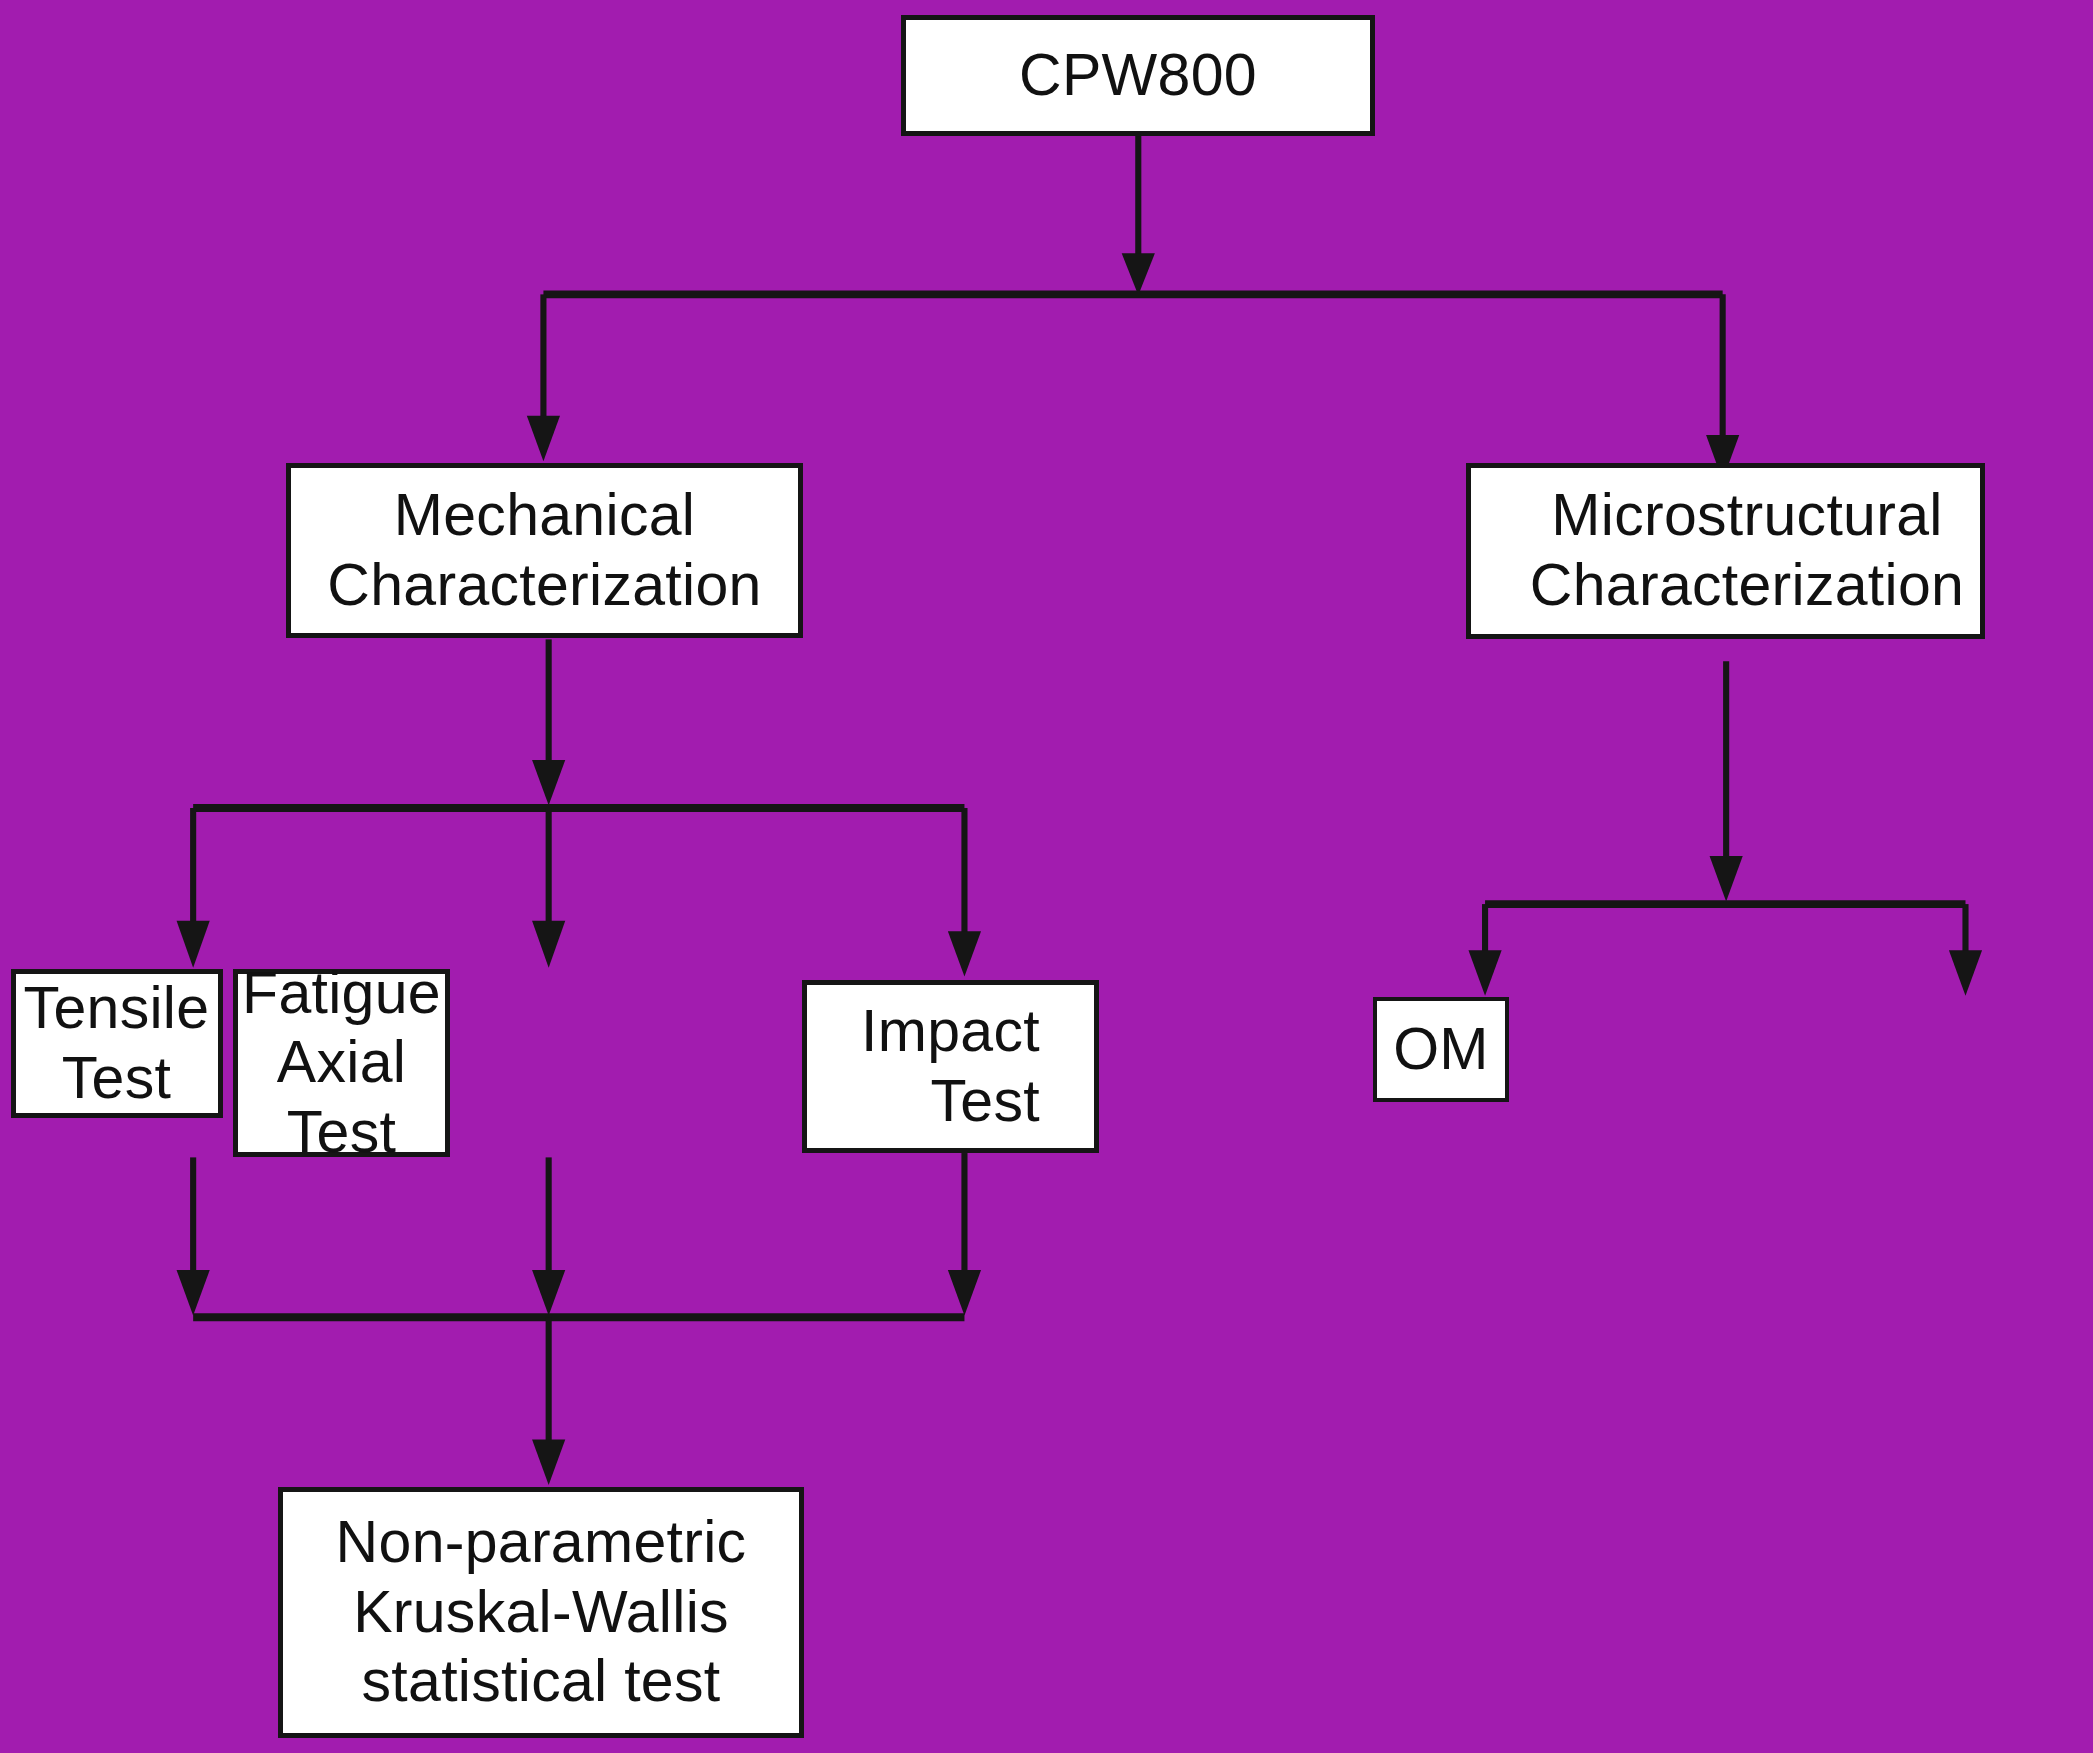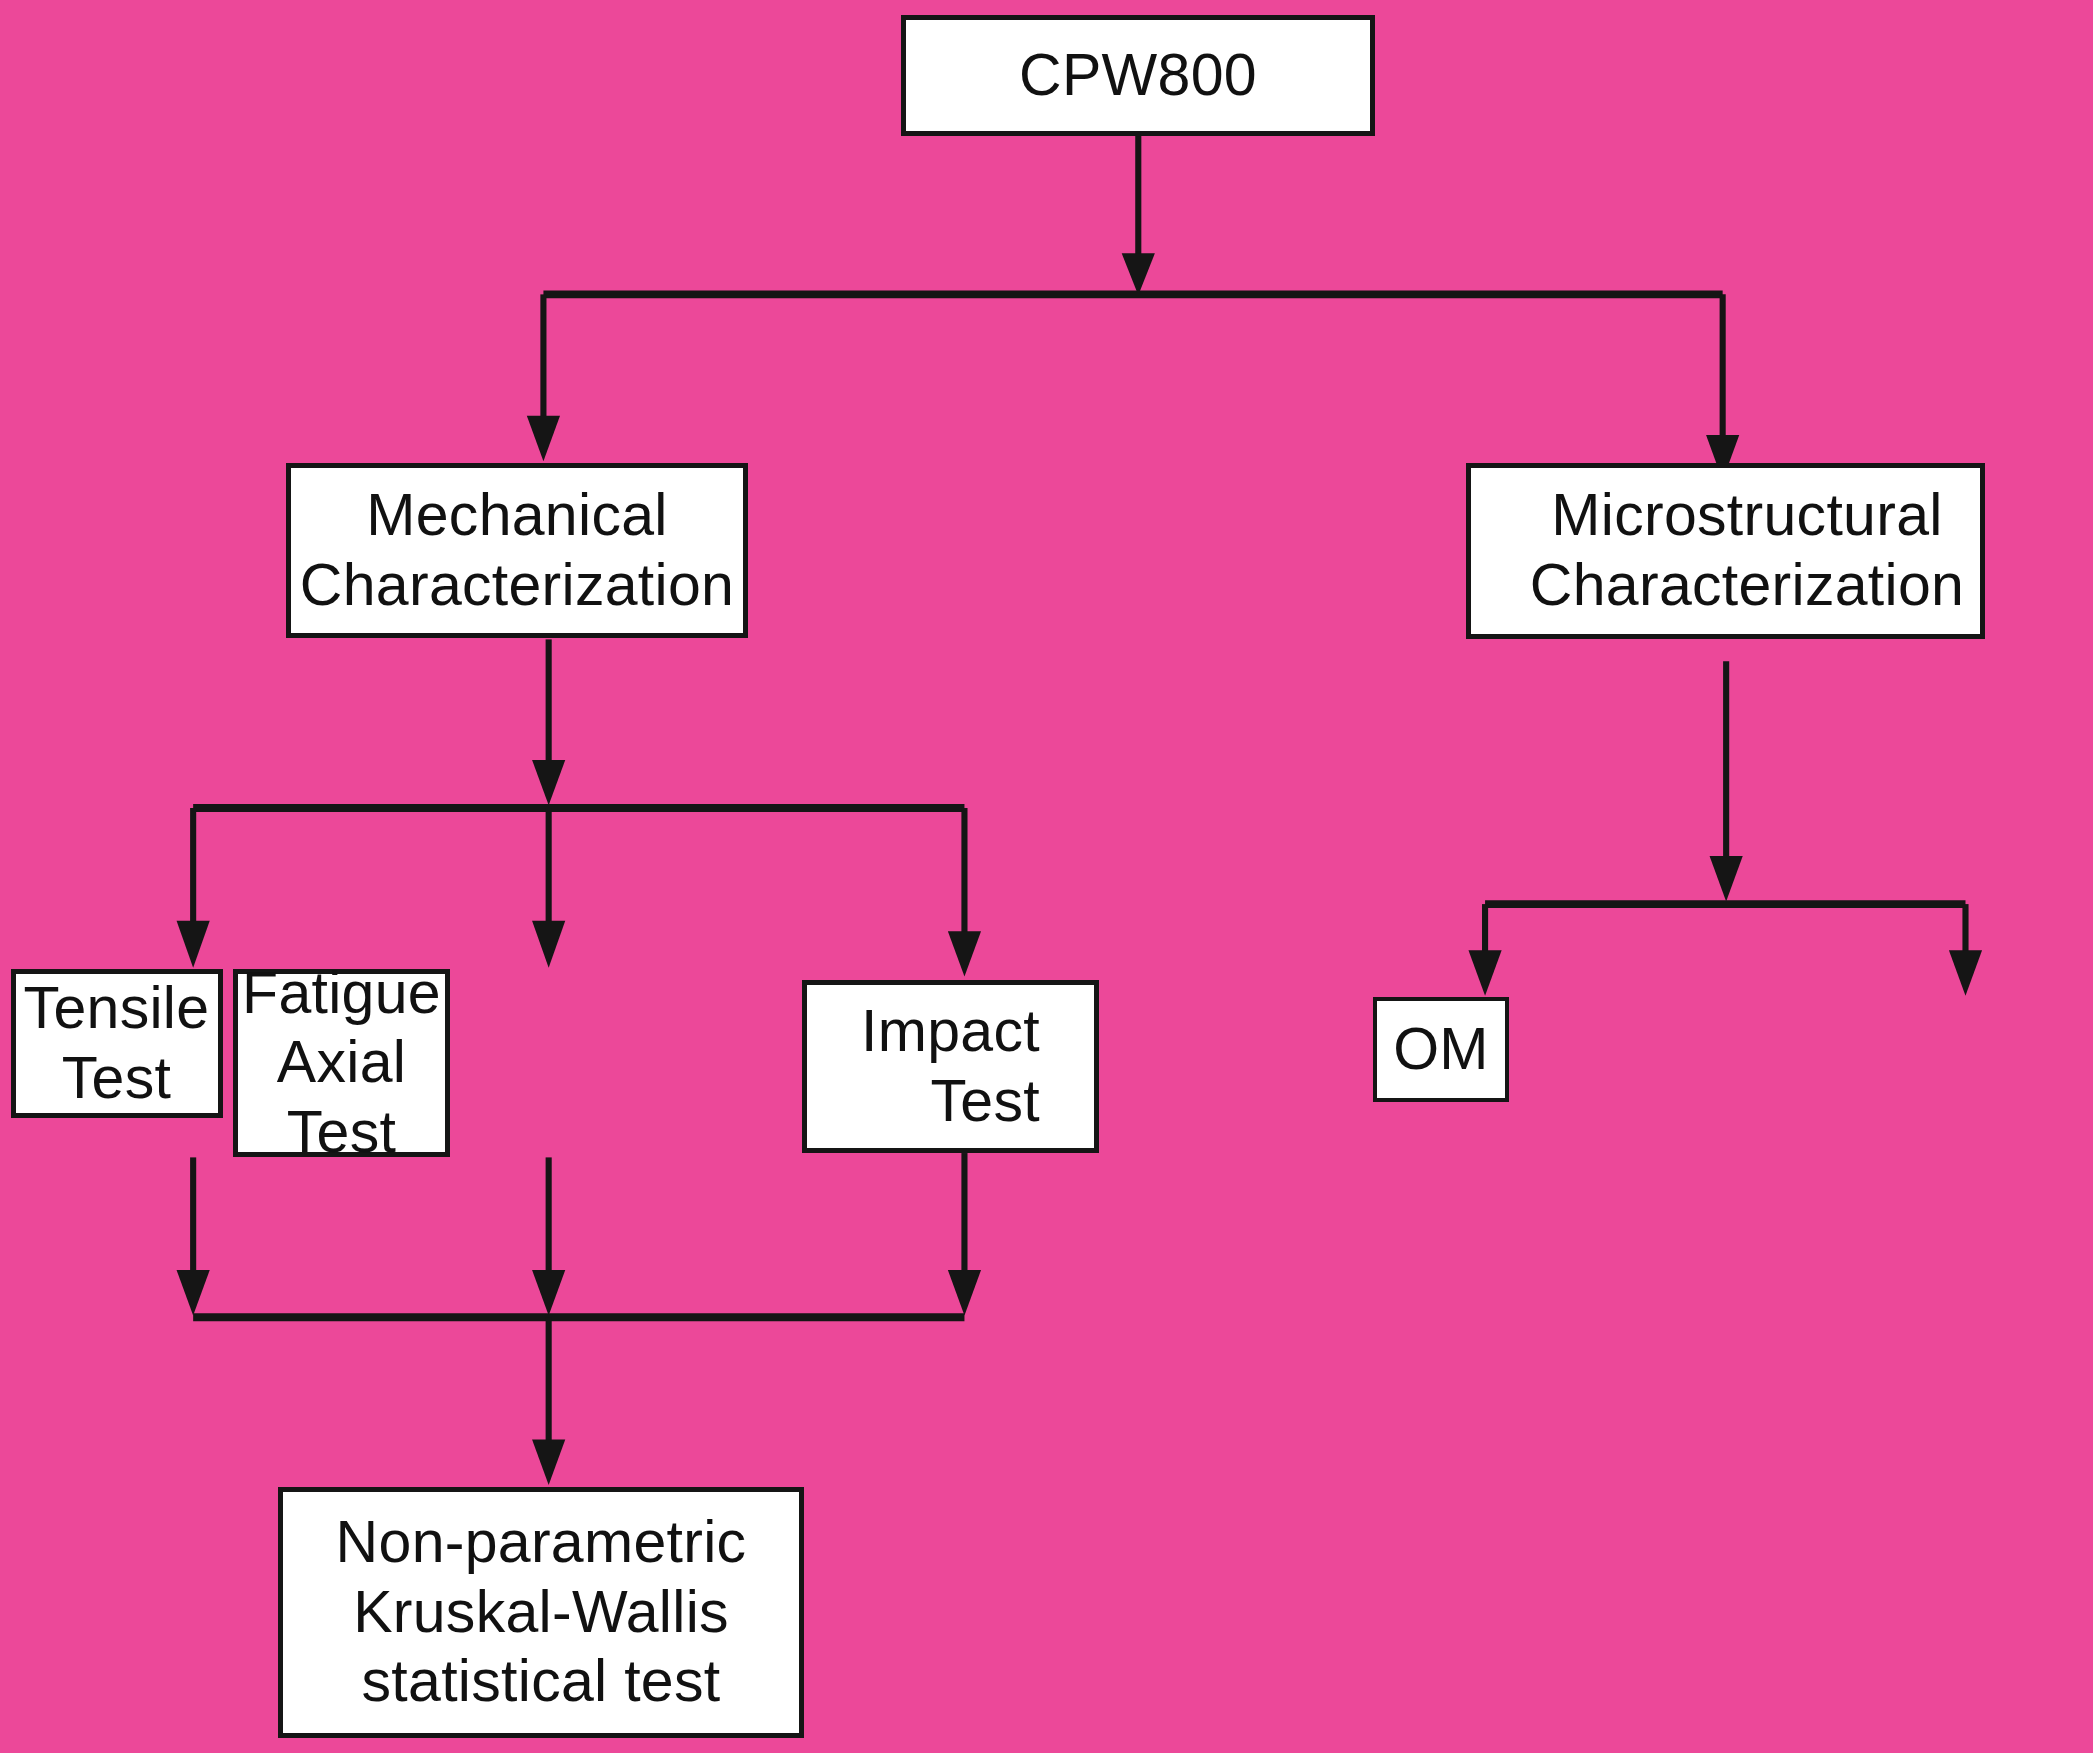--- a/index.html
+++ b/index.html
@@ -11,21 +11,21 @@
   body {
     width: 2094px;
     height: 1754px;
     overflow: hidden;
     font-family: "Liberation Sans", sans-serif;
   }
   #chart-root {
     position: relative;
     width: 2094px;
     height: 1754px;
-    background: #ec4899;
+    background: #a21caf;
   }
   #flow-svg {
     position: absolute;
     top: 0;
     left: 0;
     width: 2094px;
     height: 1754px;
   }
   .node-box {
     position: absolute;
@@ -126,21 +126,21 @@
     <g>
       <path class="edge-line" stroke-width="7" d="M 628 1508 L 628 1650"></path>
       <path class="edge-head" d="M 609 1648 L 647 1648 L 628 1700 Z"></path>
     </g>
   </svg>
 
   <div class="node-box" style="left:901px; top:15px; width:474px; height:121px;">
     <span class="node-label">CPW800</span>
   </div>
 
-  <div class="node-box" style="left:286px; top:463px; width:462px; height:175px;">
+  <div class="node-box" style="left:286px; top:463px; width:517px; height:175px;">
     <span class="node-label">Mechanical
 Characterization</span>
   </div>
 
   <div class="node-box" style="left:1466px; top:463px; width:519px; height:176px;padding-left:43px;">
     <span class="node-label">Microstructural
 Characterization</span>
   </div>
 
   <div class="node-box" style="left:10.5px; top:969px; width:212px; height:149px;">

